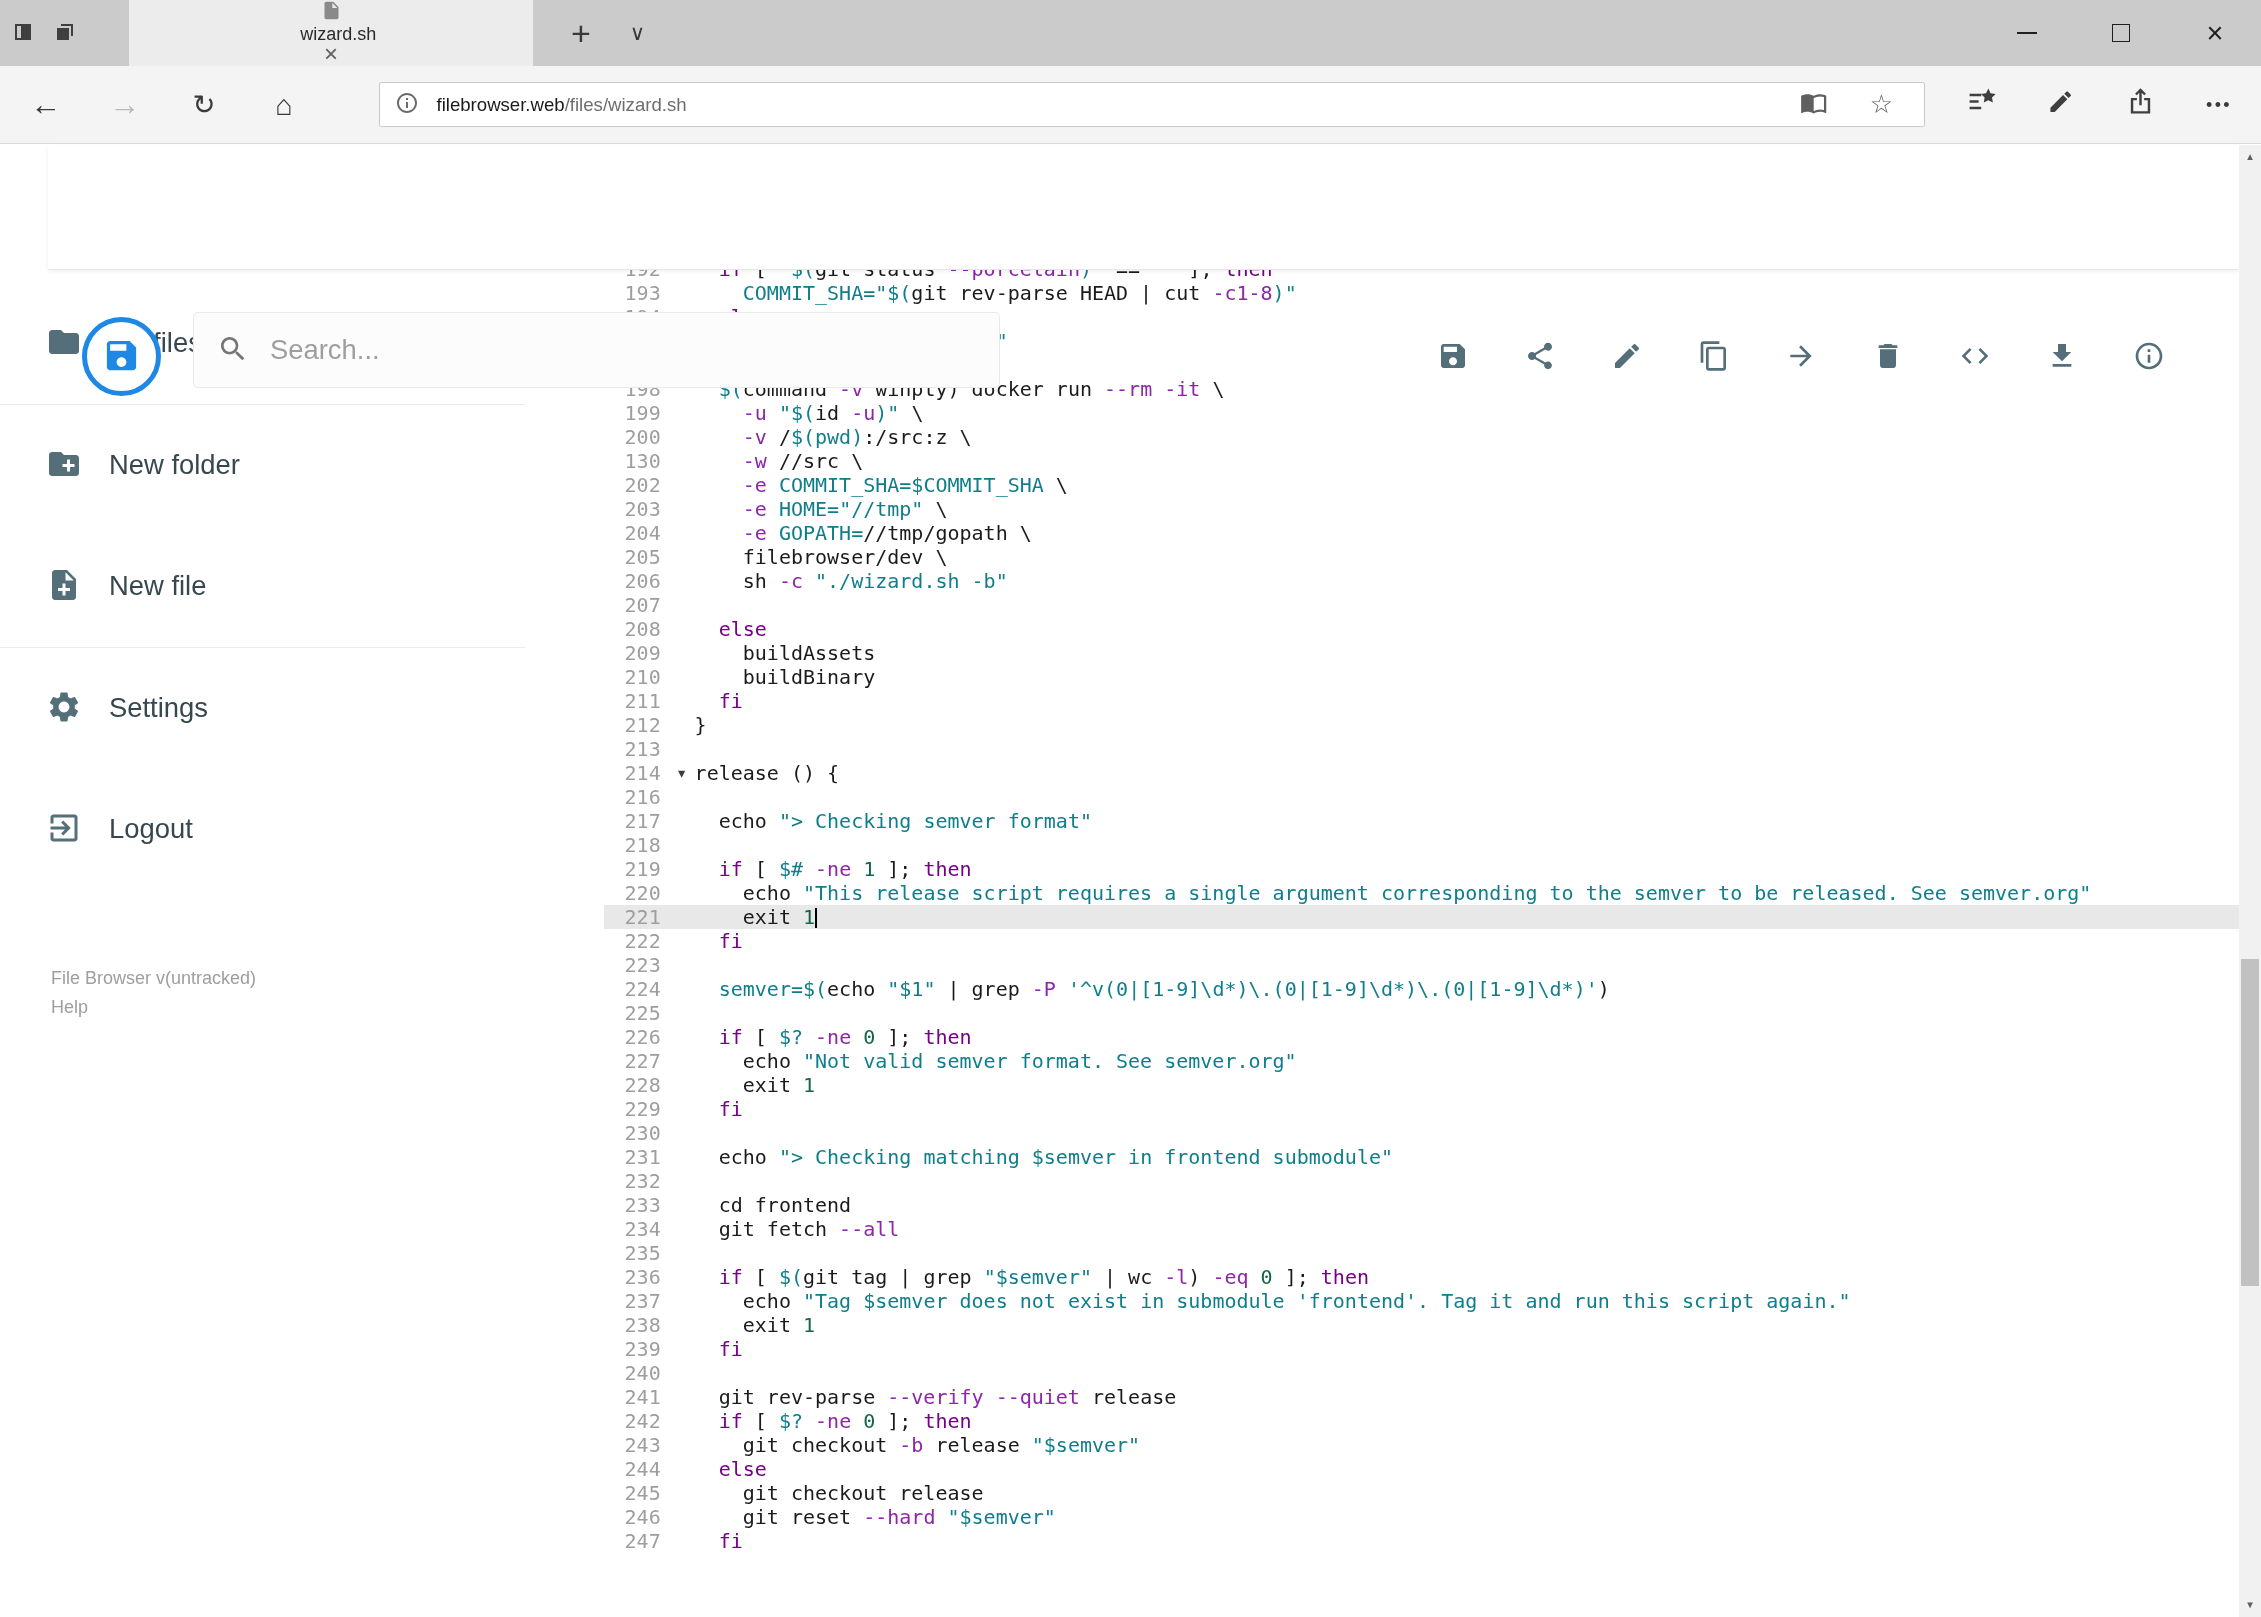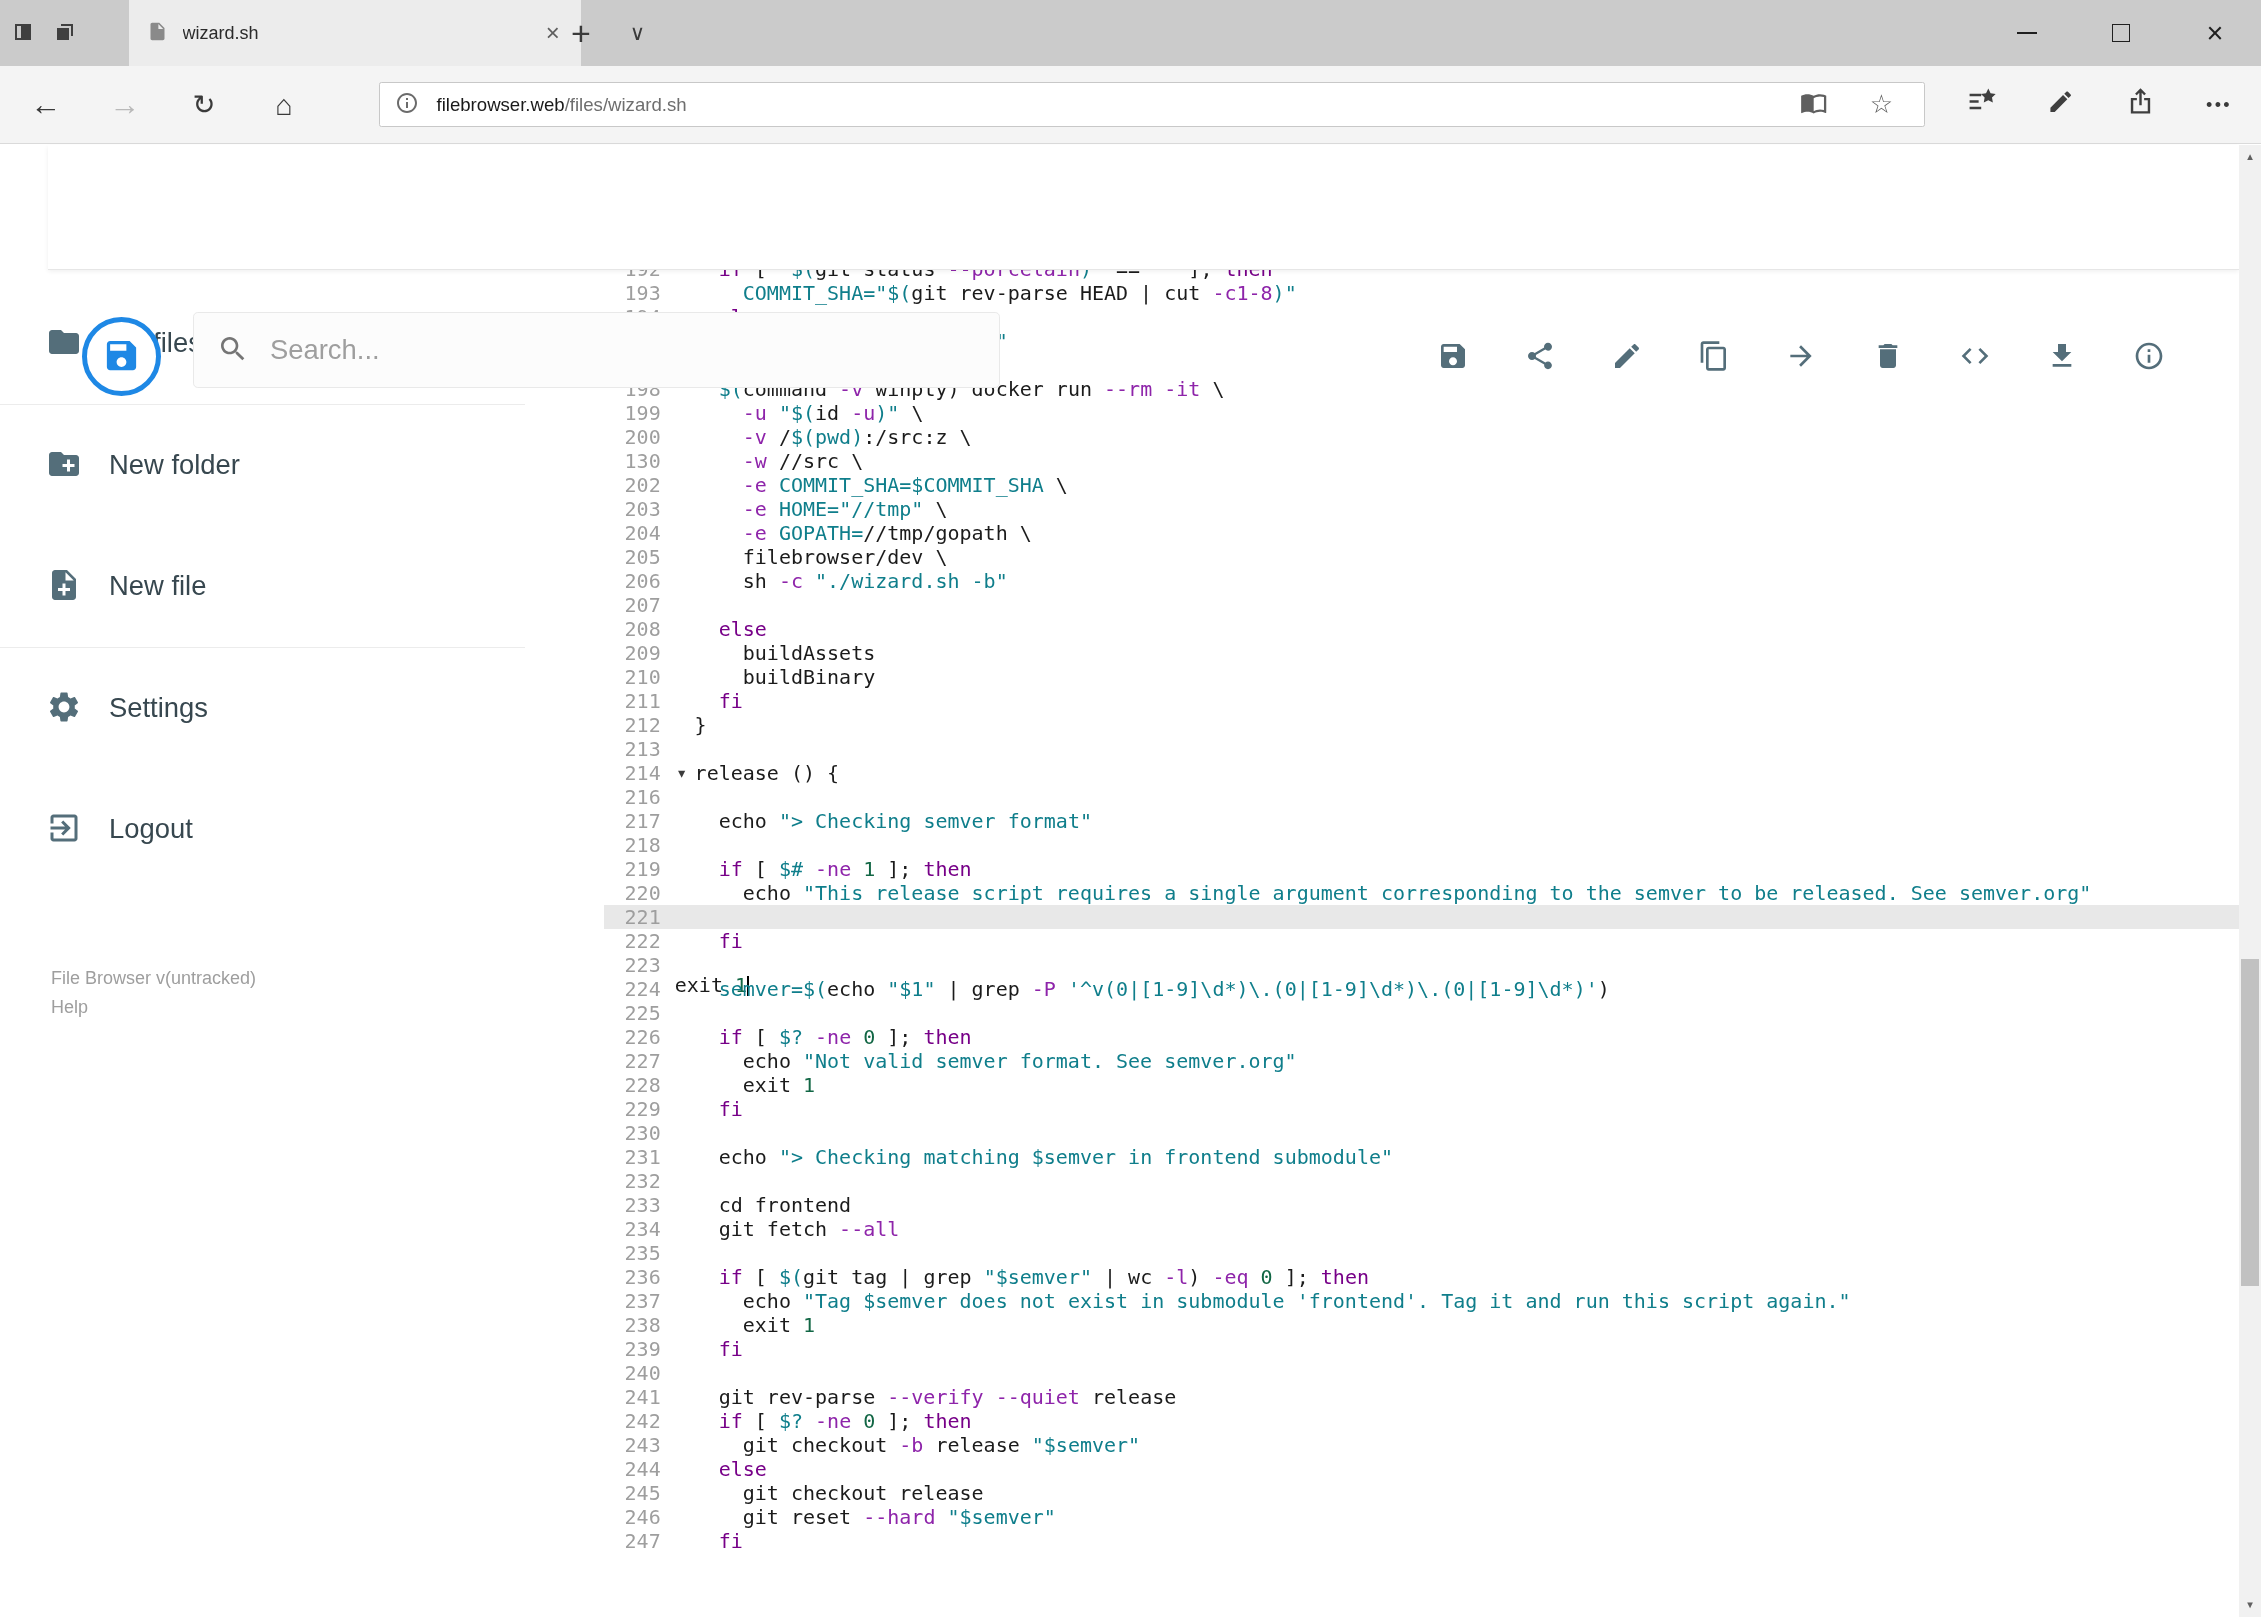--- a/index.html
+++ b/index.html
@@ -3,22 +3,22 @@
 <meta charset="utf-8">
 <title>wizard.sh</title>
 <style>
   html,body{margin:0;padding:0;background:#fff;}
   #screen{position:relative;width:2261px;height:1617px;overflow:hidden;background:#fff;
           font-family:"Liberation Sans", sans-serif;color:#222;}
 
   
   .tabbar{position:absolute;top:0;left:0;right:0;height:66px;background:#cbcbcb;}
   .tabbar-left{position:absolute;left:11.3px;top:0;height:66px;display:flex;align-items:center;gap:18px;}
-  .tab{position:absolute;left:129px;top:0;width:452px;height:66px;background:#ececec;
-       display:flex;align-items:center;padding:0 18px;box-sizing:border-box;}
+  .tab{position:absolute;left:129px;top:0;width:404px;height:66px;background:#ececec;
+       display:flex;align-items:center;padding:0 18px;box-sizing:border-box;flex-direction:column;}
   .tab-title{flex:1;margin-left:14.5px;font-size:18px;color:#2b2b2b;white-space:nowrap;overflow:hidden;}
   .tab-close{font-size:24px;color:#5f5f5f;line-height:1;padding:0 3.2px;}
   .newtab{position:absolute;left:557px;top:0;width:48px;height:66px;display:flex;align-items:center;justify-content:center;
           font-size:34px;font-weight:300;color:#3a3a3a;}
   .tabchev{position:absolute;left:615px;top:0;width:45px;height:66px;display:flex;align-items:center;justify-content:center;
           font-size:21px;color:#3a3a3a;}
   .winbtn{position:absolute;top:0;width:94px;height:66px;display:flex;align-items:center;justify-content:center;}
   .ic-min{width:19.4px;height:1.6px;background:#1f1f1f;}
   .ic-max{width:16px;height:16px;border:1.6px solid #1f1f1f;}
   .ic-x{font-size:29px;color:#1f1f1f;line-height:1;}
@@ -55,21 +55,21 @@
   .sitem{height:121px;display:flex;align-items:center;padding-left:46px;}
   .slabel{margin-left:27px;font-size:27.4px;color:#37474f;}
   .sdivider{border-top:1.6px solid #ececec;width:525px;}
   .sfooter{position:absolute;left:51px;top:696px;font-size:18px;color:#9e9e9e;line-height:29px;}
 
   
   .editor{position:absolute;left:604px;top:0;right:22px;bottom:0;overflow:hidden;background:#fff;
           font-family:"DejaVu Sans Mono", monospace;font-size:20px;}
   .code-lines{position:absolute;left:0;right:0;top:-11.3px;}
   .crow{display:flex;height:24px;line-height:24px;white-space:pre;}
-  .crow.active{background:#e8e8e8;flex-direction:column;}
+  .crow.active{background:#e8e8e8;}
   .gutter{width:68px;flex:0 0 68px;box-sizing:border-box;text-align:right;padding-right:11.3px;color:#9e9e9e;position:relative;}
   .fold{position:absolute;right:-19.4px;top:0;width:19.4px;text-align:center;font-size:14.5px;color:#3c3c3c;
         font-family:"Liberation Sans", sans-serif;}
   .ccode{padding-left:22.6px;color:#1b1b1b;}
   .tk-t{color:#1b1b1b;}
   .tk-k{color:#770088;}
   .tk-s{color:#0f7e8b;}
   .tk-v{color:#0f7e8b;}
   .tk-a{color:#8e24aa;}
   .tk-n{color:#116644;}

